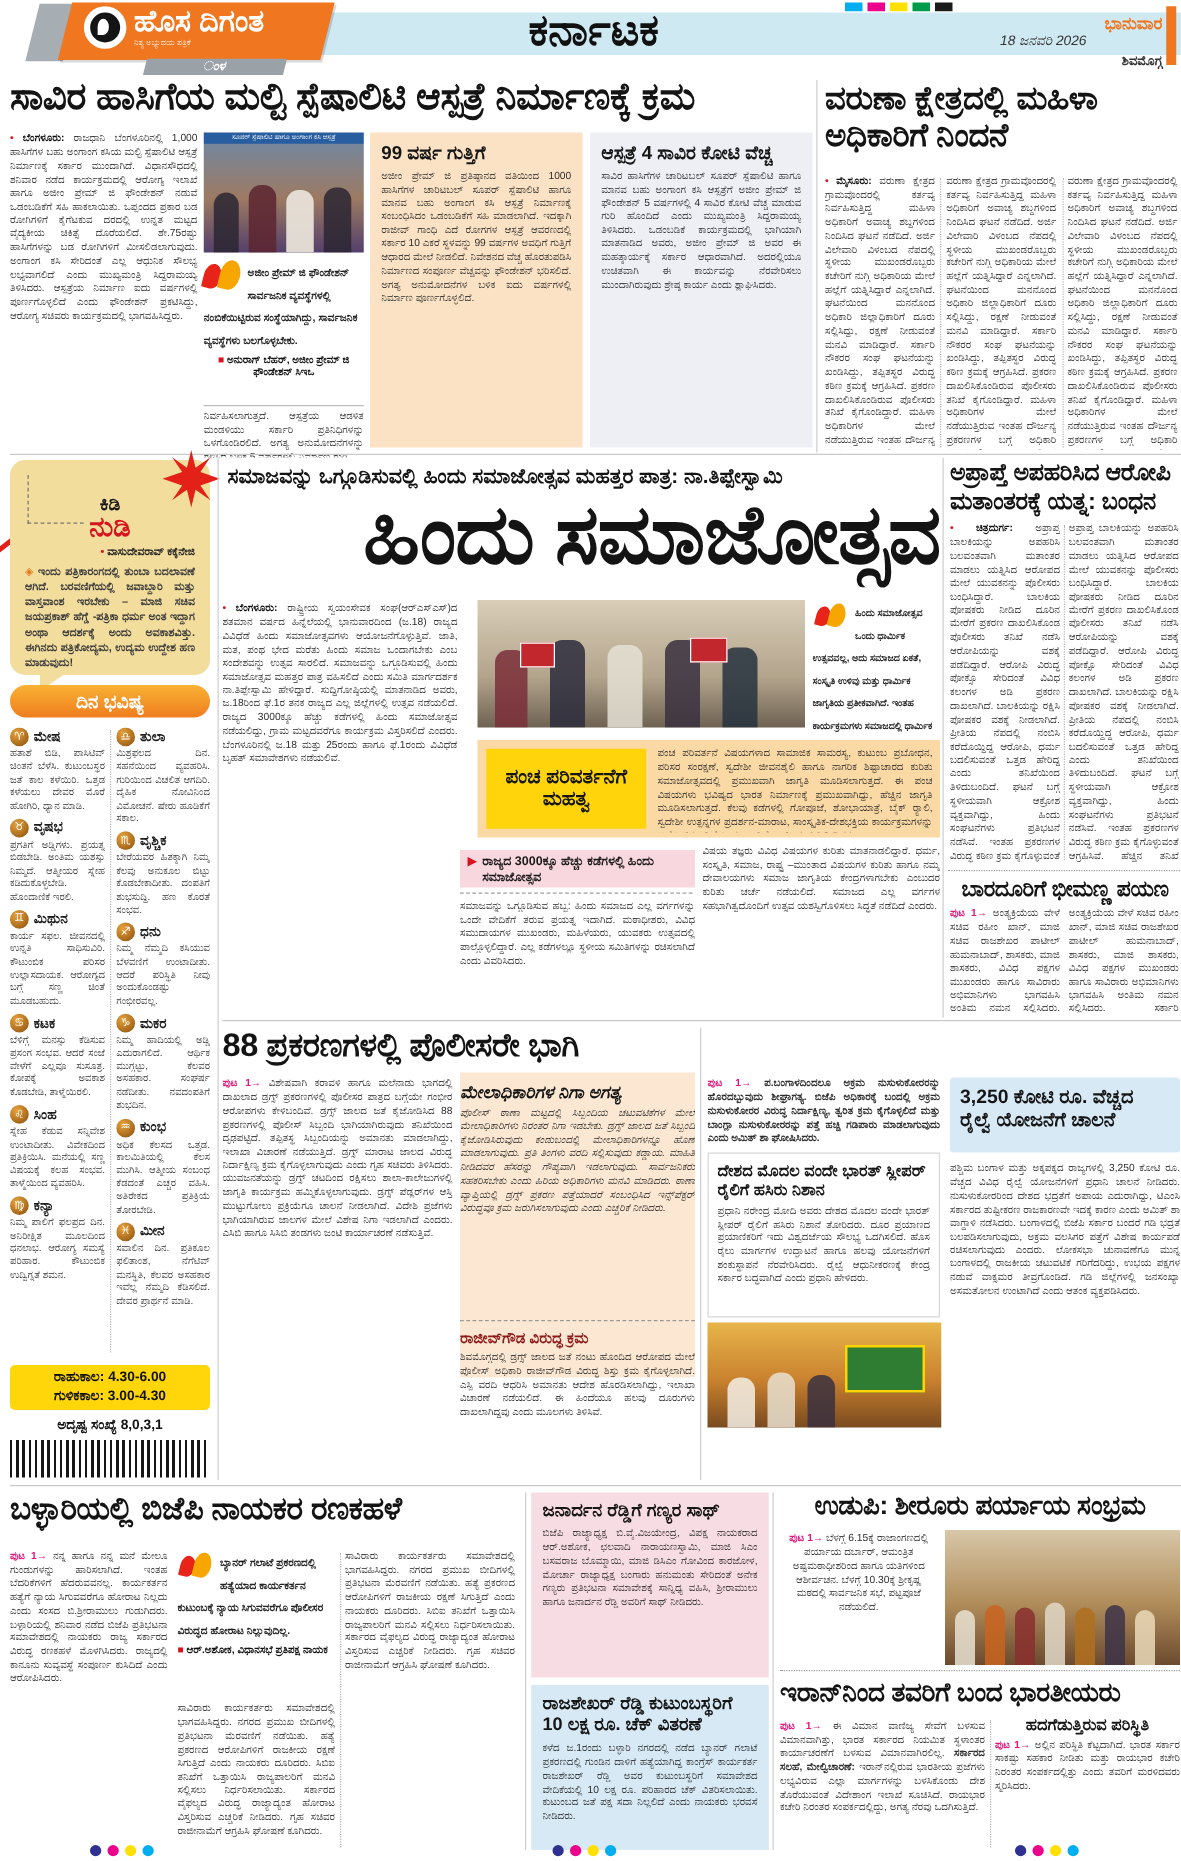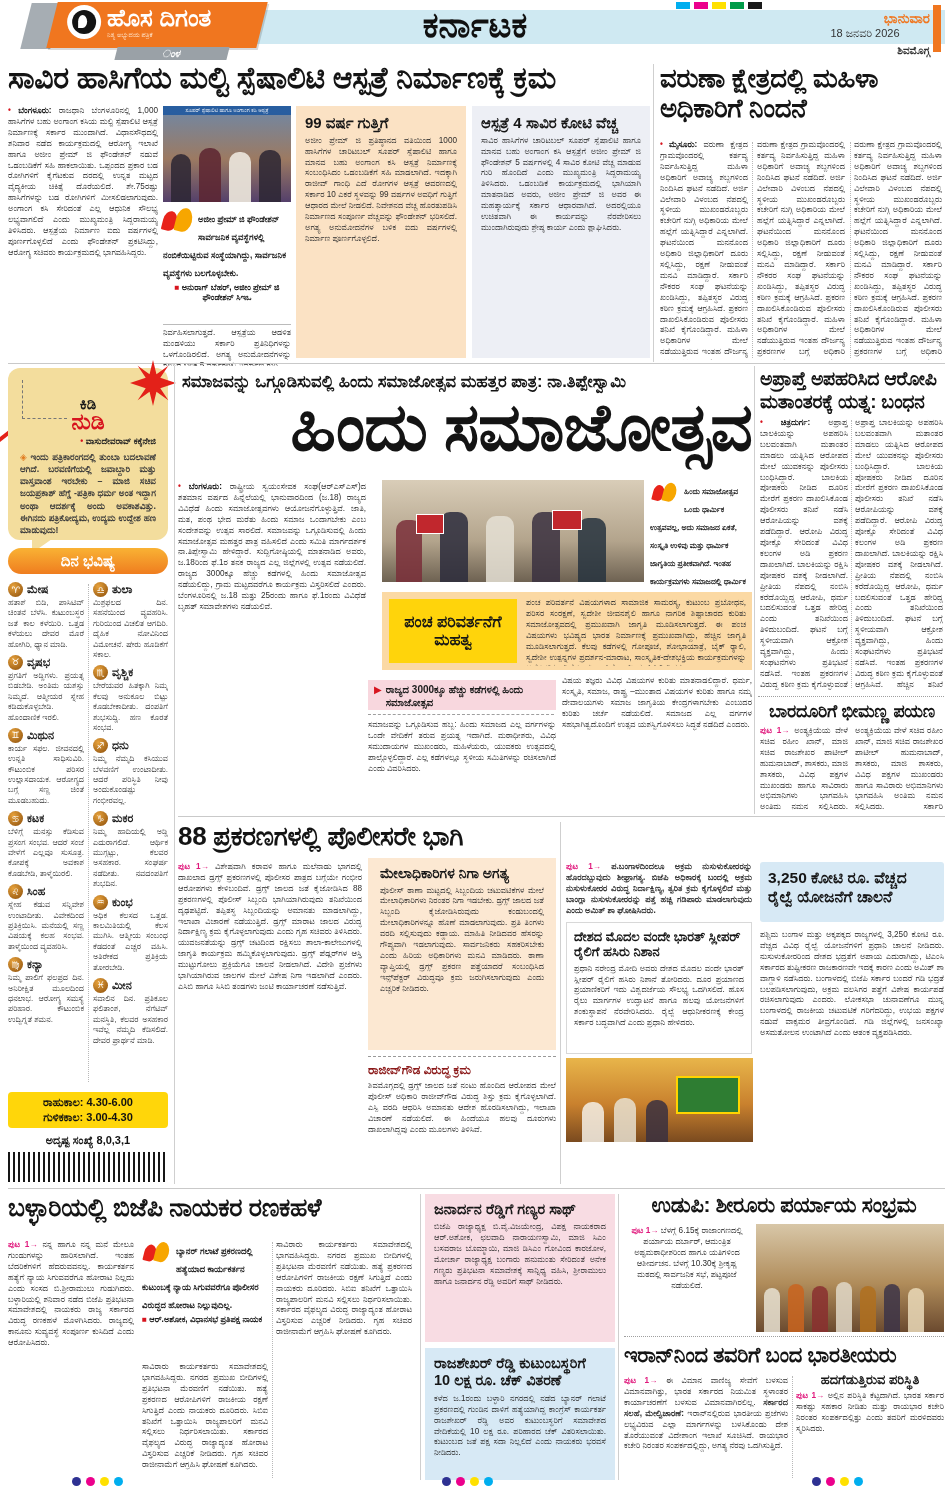--- a/index.html
+++ b/index.html
@@ -28,21 +28,21 @@
   .logo-inner{transform:skewX(14deg);display:flex;align-items:center;gap:6px;padding:3px 10px 0 14px;}
   .logo-emblem{width:34px;height:34px;border-radius:50%;background:#fff;display:flex;align-items:center;justify-content:center;}
   .logo-emblem i{width:24px;height:24px;border-radius:50%;background:#141414;display:block;position:relative;}
   .logo-emblem i::after{content:"";position:absolute;left:6px;top:5px;width:9px;height:13px;background:#fff;border-radius:50% 50% 50% 0;}
   .logo-title{color:#fff;font-weight:800;font-size:24px;line-height:1;}
   .logo-tagline{color:#ffe7cf;font-size:6.5px;line-height:1;margin-top:2px;}
   .logo-sub{background:#9aa1a7;transform:skewX(-14deg);color:#fff;font-weight:bold;font-size:10px;
             display:flex;align-items:center;justify-content:center;}
   .section-title{font-size:35px;font-weight:900;color:#111;text-align:center;letter-spacing:0;}
   .m-day{color:#f0761f;font-weight:800;font-size:13.5px;text-align:right;}
-  .m-date{color:#333;font-size:11px;text-align:center;}
+  .m-date{color:#333;font-size:11px;text-align:left;font-style:italic;}
   .m-ed{color:#333;font-weight:800;font-size:10.5px;text-align:right;}
   .regsq{position:absolute;width:14px;height:7px;}
   
   .kidi{background:#f3dd9d;border-radius:12px;}
   .ktail{position:absolute;left:24px;bottom:-13px;width:0;height:0;border-left:20px solid #f3dd9d;border-bottom:14px solid transparent;}
   .kcorner{position:absolute;left:14px;top:12px;width:44px;height:38px;border-left:1.5px dashed #777;border-bottom:1.5px dashed #777;}
   .ktitle1{font-size:15px;font-weight:800;color:#1a1a1a;line-height:1;}
   .ktitle2{font-size:22px;font-weight:800;color:#d7141e;line-height:1;}
   .kauthor{font-size:8.6px;font-weight:bold;color:#222;}
   .kauthor::before{content:"• ";color:#d7141e;}
@@ -345,21 +345,21 @@
   </p>
   <p class="abs b" style="left:855px;top:726px;width:88px;height:84px;">ಅಂತ್ಯಕ್ರಿಯೆಯ ವೇಳೆ ಸಚಿವ ರಹೀಂ ಖಾನ್, ಮಾಜಿ ಸಚಿವ ರಾಜಶೇಖರ ಪಾಟೀಲ್ ಹುಮನಾಬಾದ್, ಶಾಸಕರು, ಮಾಜಿ ಶಾಸಕರು, ವಿವಿಧ ಪಕ್ಷಗಳ ಮುಖಂಡರು ಹಾಗೂ ಸಾವಿರಾರು ಅಭಿಮಾನಿಗಳು ಭಾಗವಹಿಸಿ ಅಂತಿಮ ನಮನ ಸಲ್ಲಿಸಿದರು. ಸರ್ಕಾರಿ ಗೌರವದೊಂದಿಗೆ ಅಂತ್ಯಸಂಸ್ಕಾರ ನೆರವೇರಿತು. ಹಿರಿಯ ನಾಯಕನ ಅಗಲಿಕೆಗೆ ಜಿಲ್ಲೆಯಾದ್ಯಂತ ಸಂತಾಪ ವ್ಯಕ್ತವಾಯಿತು.</p>
 
   <div class="hsolid" style="left:178px;top:816px;width:767px;"></div>
 
   <div class="abs hl" style="left:178px;top:822px;width:380px;font-size:26px;">88 ಪ್ರಕರಣಗಳಲ್ಲಿ ಪೊಲೀಸರೇ ಭಾಗಿ</div>
   <p class="abs b" style="left:178px;top:862px;width:184px;height:322px;">
     <span class="lm">ಪುಟ 1→</span> <span>ವಿಶೇಷವಾಗಿ ಕರಾವಳಿ ಹಾಗೂ ಮಲೆನಾಡು ಭಾಗದಲ್ಲಿ ದಾಖಲಾದ ಡ್ರಗ್ಸ್ ಪ್ರಕರಣಗಳಲ್ಲಿ ಪೊಲೀಸರ ಪಾತ್ರದ ಬಗ್ಗೆಯೇ ಗಂಭೀರ ಆರೋಪಗಳು ಕೇಳಿಬಂದಿವೆ. ಡ್ರಗ್ಸ್ ಜಾಲದ ಜತೆ ಕೈಜೋಡಿಸಿದ 88 ಪ್ರಕರಣಗಳಲ್ಲಿ ಪೊಲೀಸ್ ಸಿಬ್ಬಂದಿ ಭಾಗಿಯಾಗಿರುವುದು ತನಿಖೆಯಿಂದ ದೃಢಪಟ್ಟಿದೆ. ತಪ್ಪಿತಸ್ಥ ಸಿಬ್ಬಂದಿಯನ್ನು ಅಮಾನತು ಮಾಡಲಾಗಿದ್ದು, ಇಲಾಖಾ ವಿಚಾರಣೆ ನಡೆಯುತ್ತಿದೆ. ಡ್ರಗ್ಸ್ ಮಾರಾಟ ಜಾಲದ ವಿರುದ್ಧ ನಿರ್ದಾಕ್ಷಿಣ್ಯ ಕ್ರಮ ಕೈಗೊಳ್ಳಲಾಗುವುದು ಎಂದು ಗೃಹ ಸಚಿವರು ತಿಳಿಸಿದರು. ಯುವಜನತೆಯನ್ನು ಡ್ರಗ್ಸ್ ಚಟದಿಂದ ರಕ್ಷಿಸಲು ಶಾಲಾ-ಕಾಲೇಜುಗಳಲ್ಲಿ ಜಾಗೃತಿ ಕಾರ್ಯಕ್ರಮ ಹಮ್ಮಿಕೊಳ್ಳಲಾಗುವುದು. ಡ್ರಗ್ಸ್ ಪೆಡ್ಲರ್‌ಗಳ ಆಸ್ತಿ ಮುಟ್ಟುಗೋಲು ಪ್ರಕ್ರಿಯೆಗೂ ಚಾಲನೆ ನೀಡಲಾಗಿದೆ. ವಿದೇಶಿ ಪ್ರಜೆಗಳು ಭಾಗಿಯಾಗಿರುವ ಜಾಲಗಳ ಮೇಲೆ ವಿಶೇಷ ನಿಗಾ ಇಡಲಾಗಿದೆ ಎಂದರು. ಎಸಿಬಿ ಹಾಗೂ ಸಿಸಿಬಿ ತಂಡಗಳು ಜಂಟಿ ಕಾರ್ಯಾಚರಣೆ ನಡೆಸುತ್ತಿವೆ.</span>
   </p>
 
-  <div class="abs box-peach2" style="left:368px;top:858px;width:188px;height:192px;padding:7px 12px;box-sizing:border-box;">
+  <div class="abs box-peach2" style="left:368px;top:858px;width:188px;height:244px;padding:7px 0;box-sizing:border-box;font-style:italic;">
     <div class="boxtitle" style="font-size:14px;">ಮೇಲಾಧಿಕಾರಿಗಳ ನಿಗಾ ಅಗತ್ಯ</div>
     <p class="b" style="height:154px;">ಪೊಲೀಸ್ ಠಾಣಾ ಮಟ್ಟದಲ್ಲಿ ಸಿಬ್ಬಂದಿಯ ಚಟುವಟಿಕೆಗಳ ಮೇಲೆ ಮೇಲಾಧಿಕಾರಿಗಳು ನಿರಂತರ ನಿಗಾ ಇಡಬೇಕು. ಡ್ರಗ್ಸ್ ಜಾಲದ ಜತೆ ಸಿಬ್ಬಂದಿ ಕೈಜೋಡಿಸಿರುವುದು ಕಂಡುಬಂದಲ್ಲಿ ಮೇಲಾಧಿಕಾರಿಗಳನ್ನೂ ಹೊಣೆ ಮಾಡಲಾಗುವುದು. ಪ್ರತಿ ತಿಂಗಳು ವರದಿ ಸಲ್ಲಿಸುವುದು ಕಡ್ಡಾಯ. ಮಾಹಿತಿ ನೀಡಿದವರ ಹೆಸರನ್ನು ಗೌಪ್ಯವಾಗಿ ಇಡಲಾಗುವುದು. ಸಾರ್ವಜನಿಕರು ಸಹಕರಿಸಬೇಕು ಎಂದು ಹಿರಿಯ ಅಧಿಕಾರಿಗಳು ಮನವಿ ಮಾಡಿದರು. ಠಾಣಾ ವ್ಯಾಪ್ತಿಯಲ್ಲಿ ಡ್ರಗ್ಸ್ ಪ್ರಕರಣ ಪತ್ತೆಯಾದರೆ ಸಂಬಂಧಿಸಿದ ಇನ್ಸ್‌ಪೆಕ್ಟರ್ ವಿರುದ್ಧವೂ ಕ್ರಮ ಜರುಗಿಸಲಾಗುವುದು ಎಂದು ಎಚ್ಚರಿಕೆ ನೀಡಿದರು.</p>
   </div>
   <div class="abs" style="left:368px;top:1056px;width:188px;height:128px;border-top:1px dashed #999;padding-top:6px;box-sizing:border-box;">
     <div class="boxtitle" style="font-size:12px;color:#8b1a1a;">ರಾಜೀವ್‌ಗೌಡ ವಿರುದ್ಧ ಕ್ರಮ</div>
     <p class="b" style="height:94px;">ಶಿವಮೊಗ್ಗದಲ್ಲಿ ಡ್ರಗ್ಸ್ ಜಾಲದ ಜತೆ ನಂಟು ಹೊಂದಿದ ಆರೋಪದ ಮೇಲೆ ಪೊಲೀಸ್ ಅಧಿಕಾರಿ ರಾಜೀವ್‌ಗೌಡ ವಿರುದ್ಧ ಶಿಸ್ತು ಕ್ರಮ ಕೈಗೊಳ್ಳಲಾಗಿದೆ. ಎಸ್ಪಿ ವರದಿ ಆಧರಿಸಿ ಅಮಾನತು ಆದೇಶ ಹೊರಡಿಸಲಾಗಿದ್ದು, ಇಲಾಖಾ ವಿಚಾರಣೆ ನಡೆಯಲಿದೆ. ಈ ಹಿಂದೆಯೂ ಹಲವು ದೂರುಗಳು ದಾಖಲಾಗಿದ್ದವು ಎಂದು ಮೂಲಗಳು ತಿಳಿಸಿವೆ.</p>
   </div>
 
   <div class="vln" style="left:560px;top:822px;height:362px;"></div>
 

